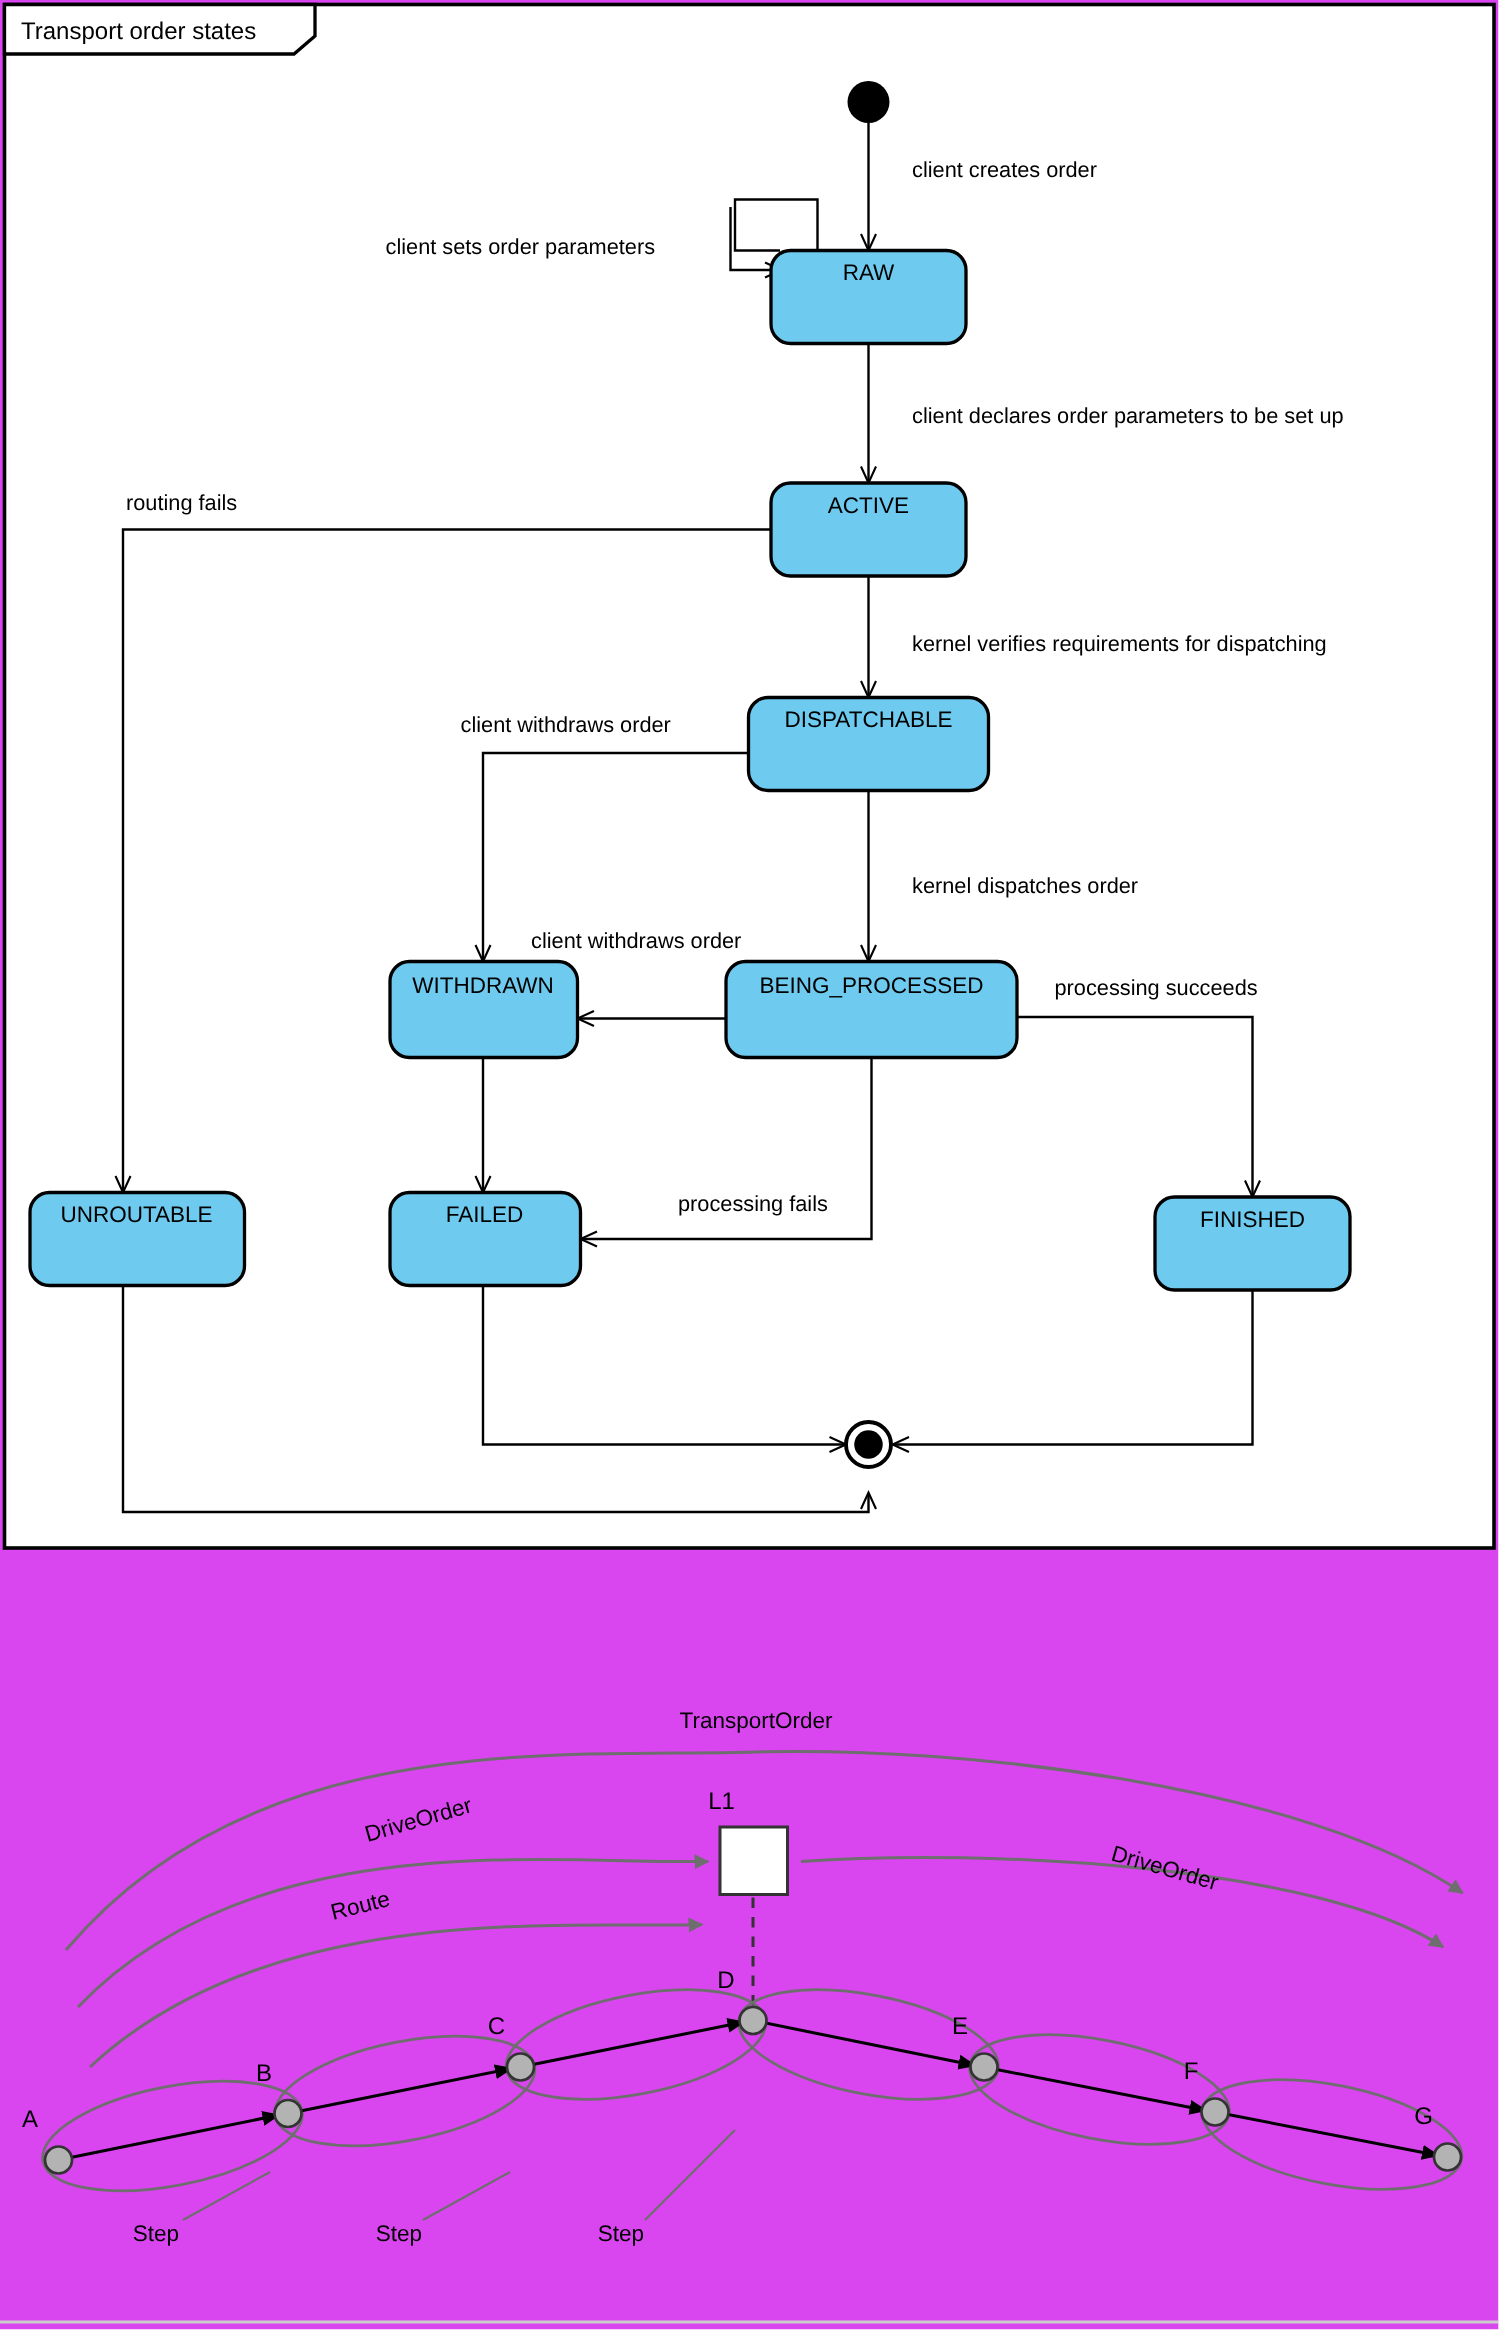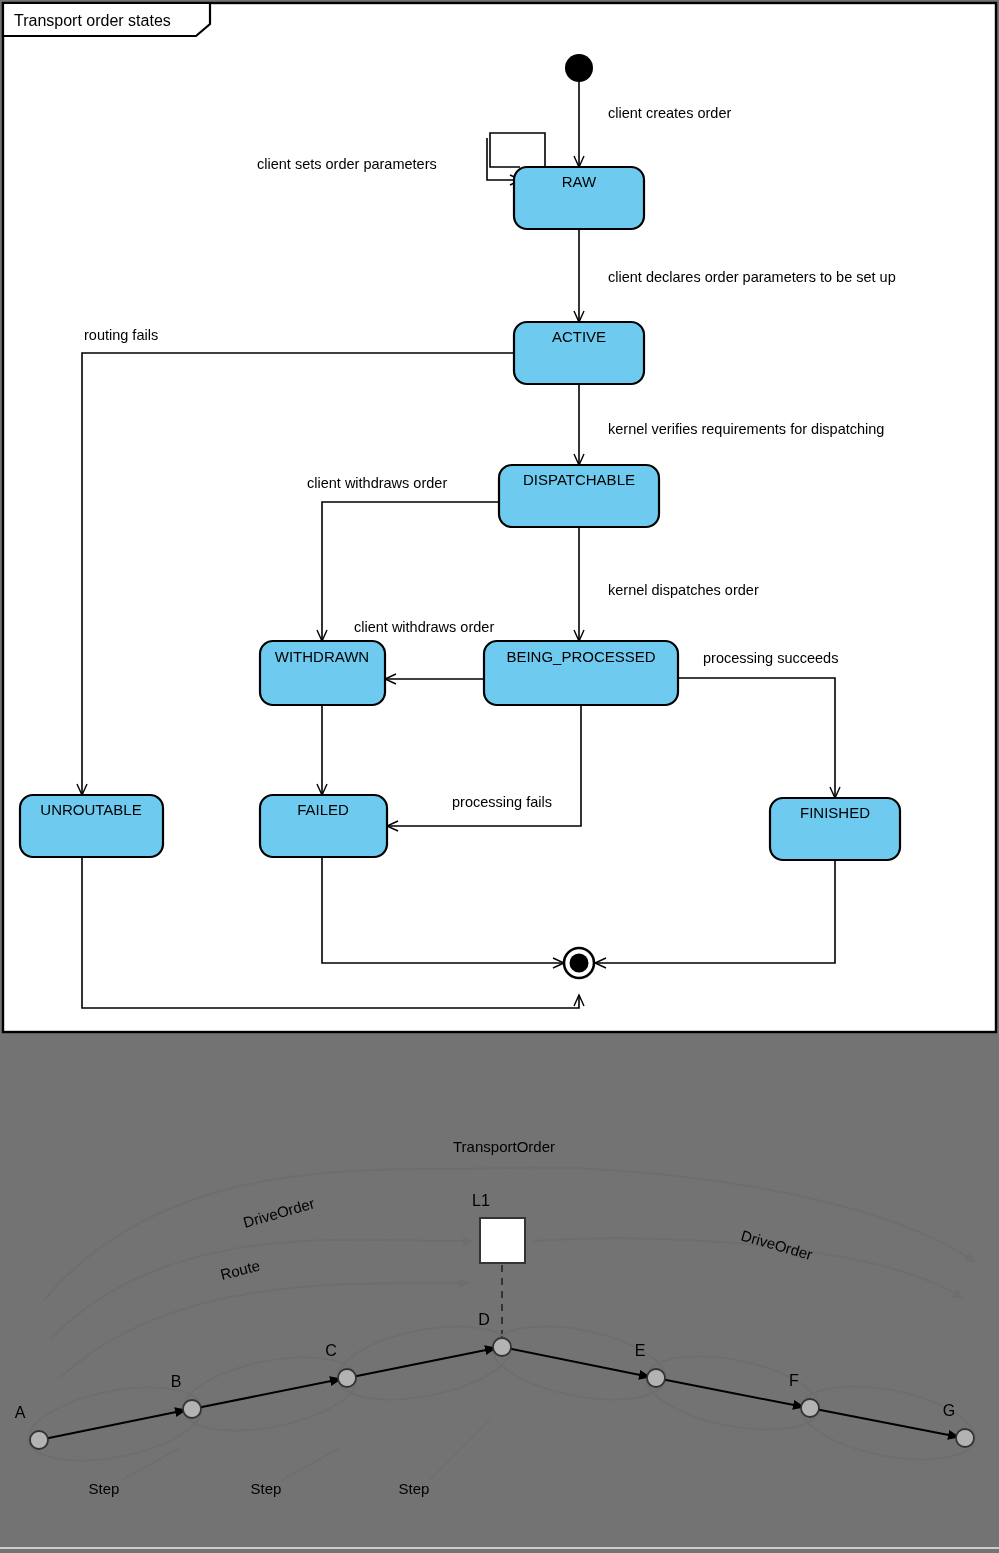--- a/index.html
+++ b/index.html
@@ -7,21 +7,21 @@
     padding: 0;
     background: #ffffff;
   }
   body {
     font-family: "Liberation Sans", sans-serif;
   }
   #page {
     position: relative;
     width: 999px;
     height: 1553px;
-    background: #737373;
+    background: #d946ef;
     overflow: hidden;
   }
   .svg-layer {
     position: absolute;
     top: 0;
     left: 0;
     width: 999px;
     height: 1553px;
   }
   text { font-family: "Liberation Sans", sans-serif; }

